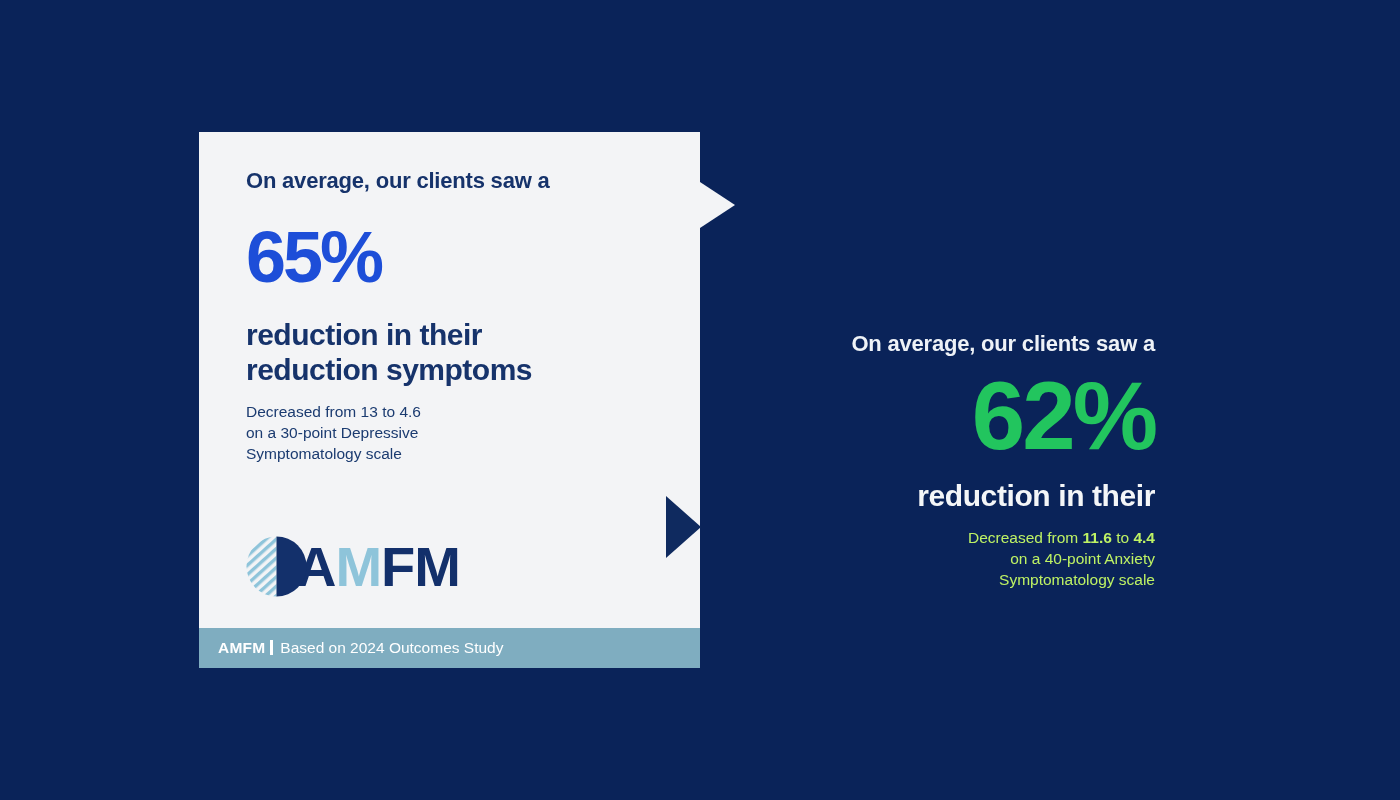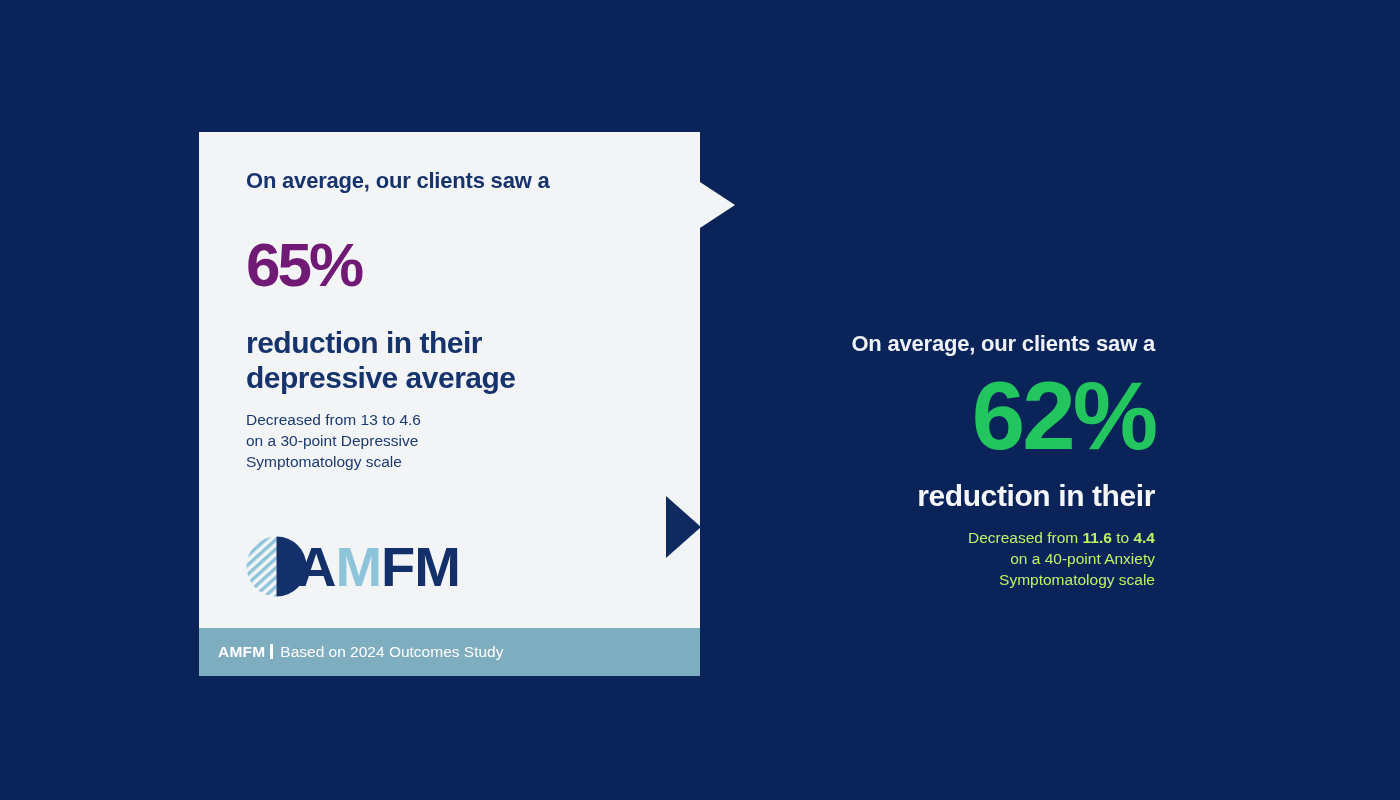--- a/index.html
+++ b/index.html
@@ -51,26 +51,26 @@
   .eyebrow {
     font-size: 22px;
     font-weight: 700;
     color: #16336b;
     letter-spacing: -0.2px;
     line-height: 28px;
     margin: 0;
   }
 
   .bignum {
-    font-size: 62px;
+    font-size: 72px;
     font-weight: 800;
-    color: #701a75;
+    color: #1d4ed8;
     line-height: 100px;
     letter-spacing: -3px;
-    margin: 20px 0 4px 0;
+    margin: 12px 0 4px 0;
   }
   .bignum .pct {
     letter-spacing: -4px;
   }
 
   .headline {
     font-size: 30px;
     font-weight: 700;
     color: #16336b;
     line-height: 35px;
@@ -132,21 +132,21 @@
   }
   .logo-word .n { color: #13306b; }
   .logo-word .t { color: #8ec4da; }
 
   
   .footer-bar {
     position: absolute;
     left: 0;
     top: 496px;
     width: 501px;
-    height: 48px;
+    height: 40px;
     background: #7fadc0;
     display: flex;
     align-items: center;
   }
   .footer-text {
     margin-left: 19px;
     font-size: 15.5px;
     color: #ffffff;
     line-height: 18px;
     white-space: nowrap;
@@ -212,21 +212,21 @@
 
   <div class="card">
 
     <div class="card-body">
       <div class="card-inner">
 
         <p class="eyebrow">On average, our clients saw a</p>
 
         <p class="bignum"><span>65</span><span class="pct">%</span></p>
 
-        <p class="headline"><span>reduction in their</span><span class="l2">depressive average</span></p>
+        <p class="headline"><span>reduction in their</span><span class="l2">reduction symptoms</span></p>
 
         <p class="subnote"><span>Decreased from </span><b>13</b><span> to </span><b>4.6</b><br><span>on a 30-point Depressive</span><br><span>Symptomatology scale</span></p>
       </div>
 
       <div class="logo">
         <span class="logo-mark">
           <svg width="61" height="61" viewBox="0 0 61 61" aria-hidden="true">
             <defs>
               <pattern id="stripes" width="7" height="7" patternUnits="userSpaceOnUse" patternTransform="rotate(-42)">
                 <rect width="7" height="7" fill="#f3f4f6"></rect>

